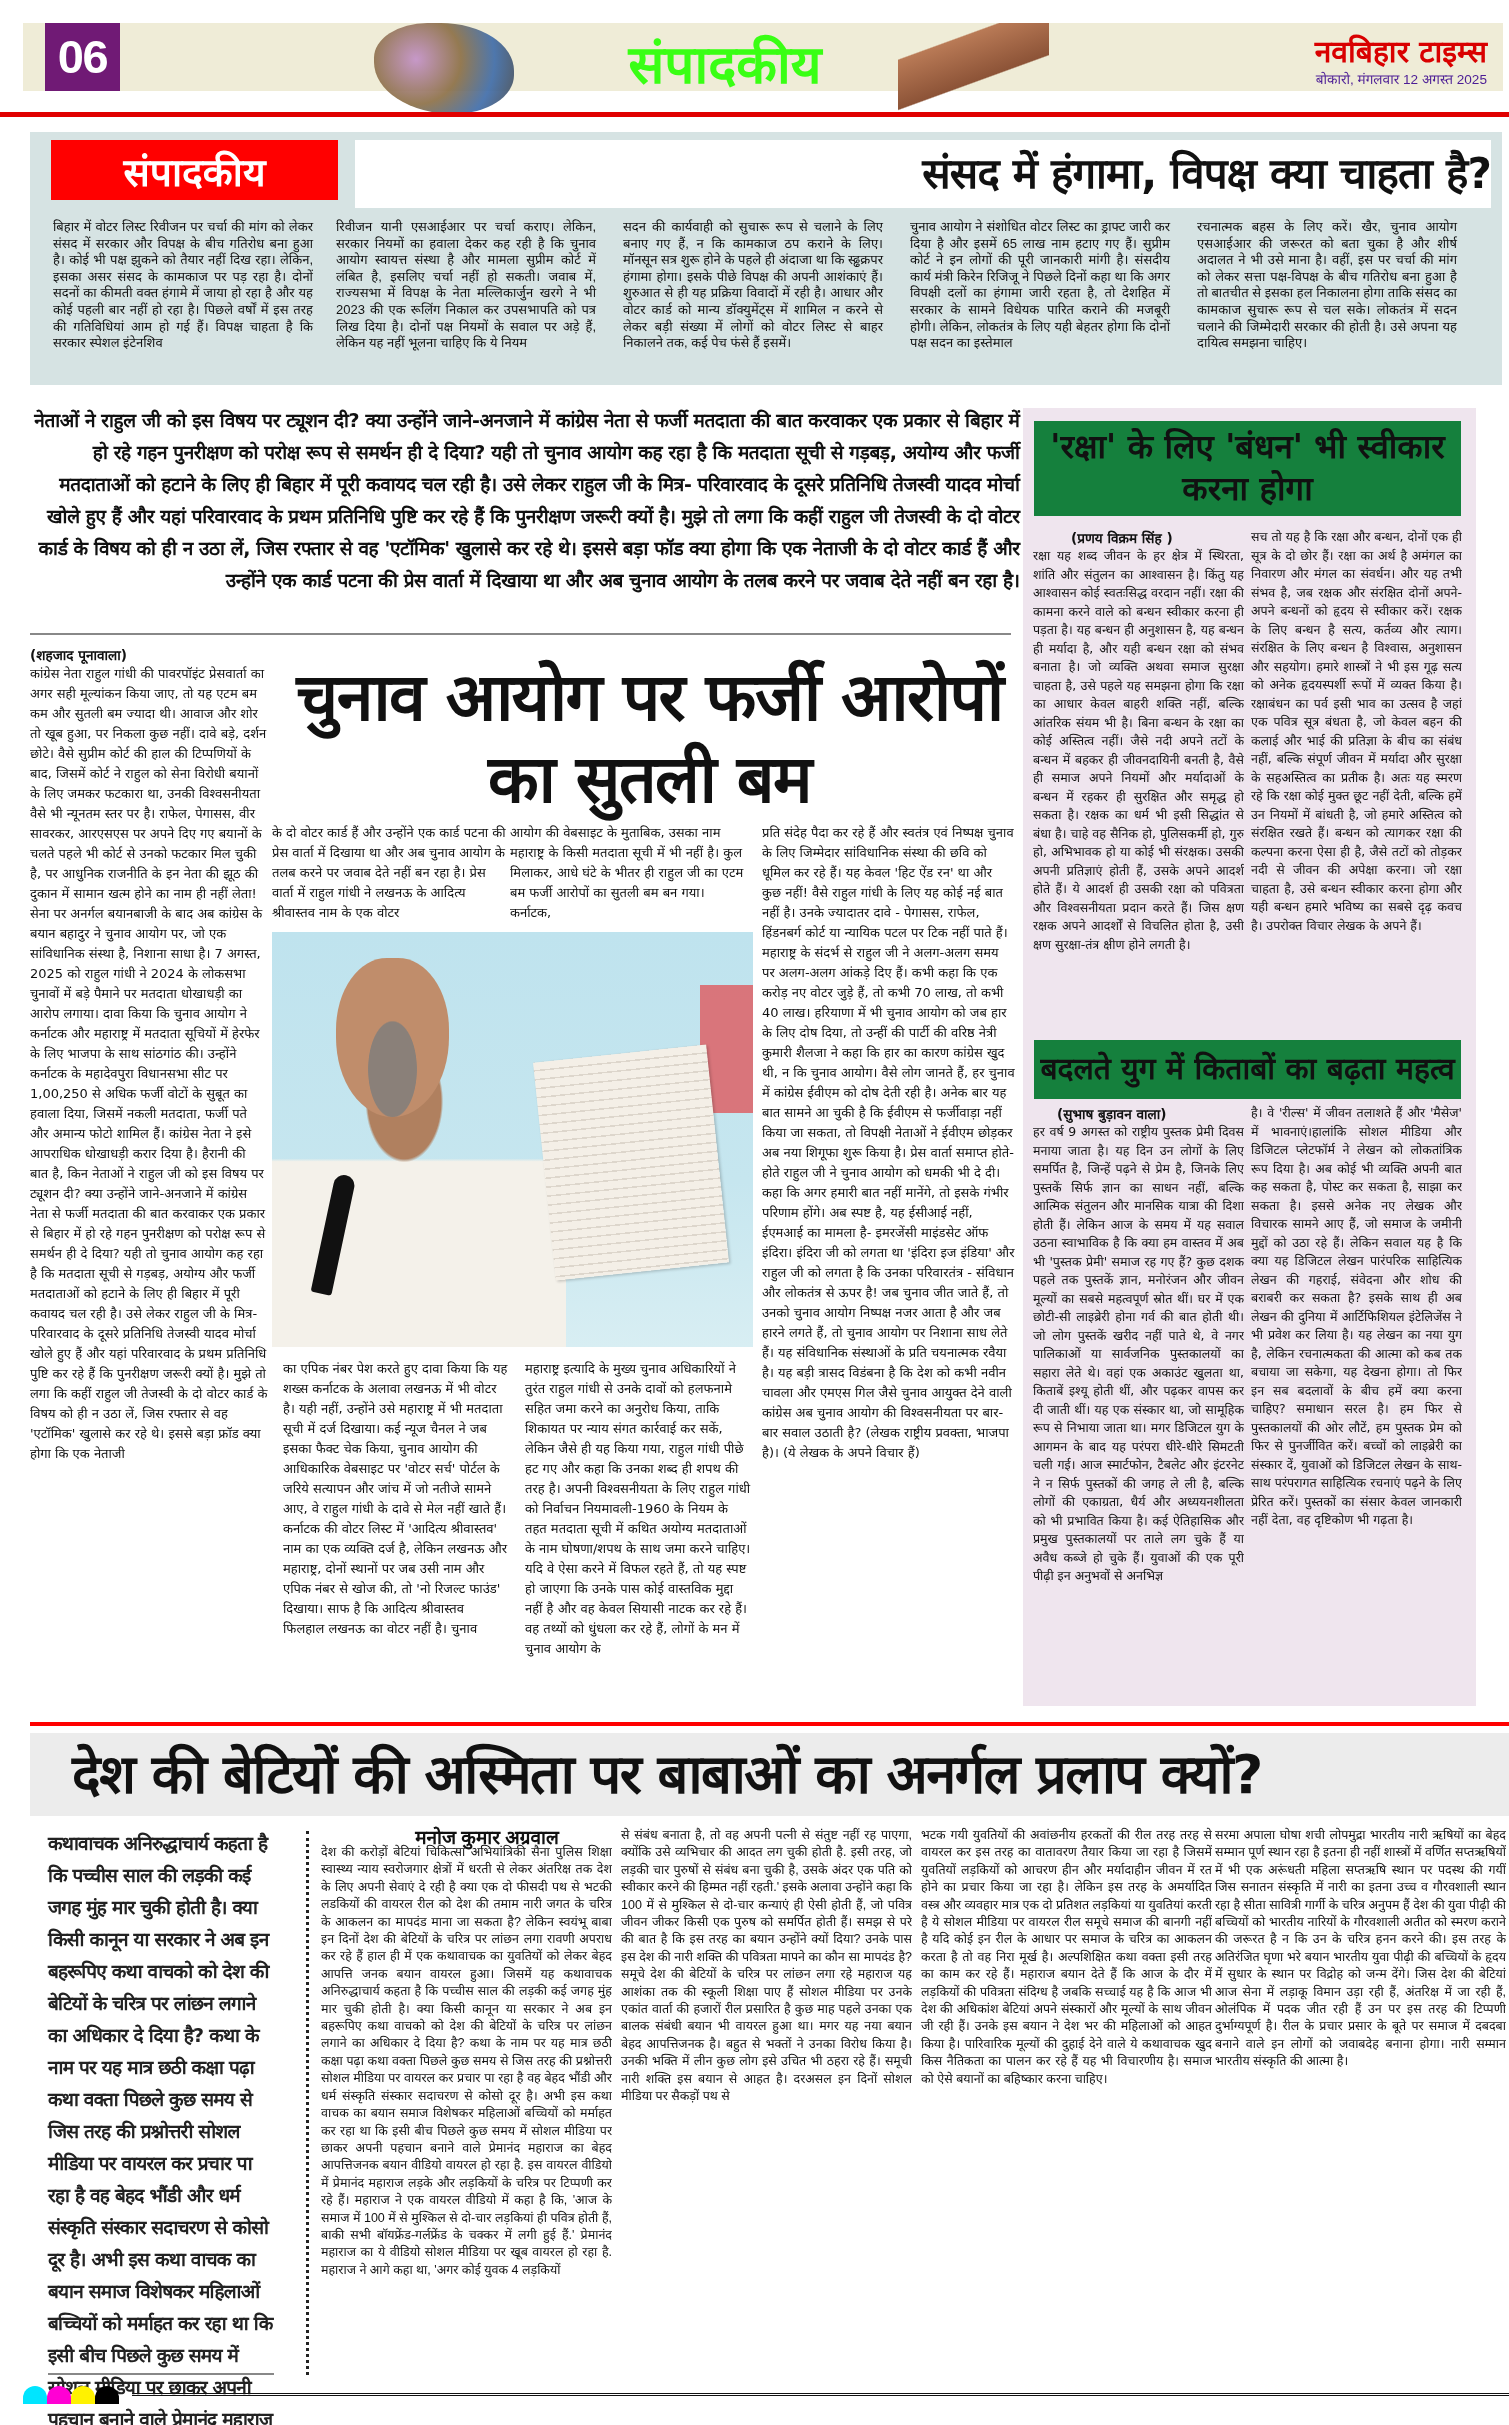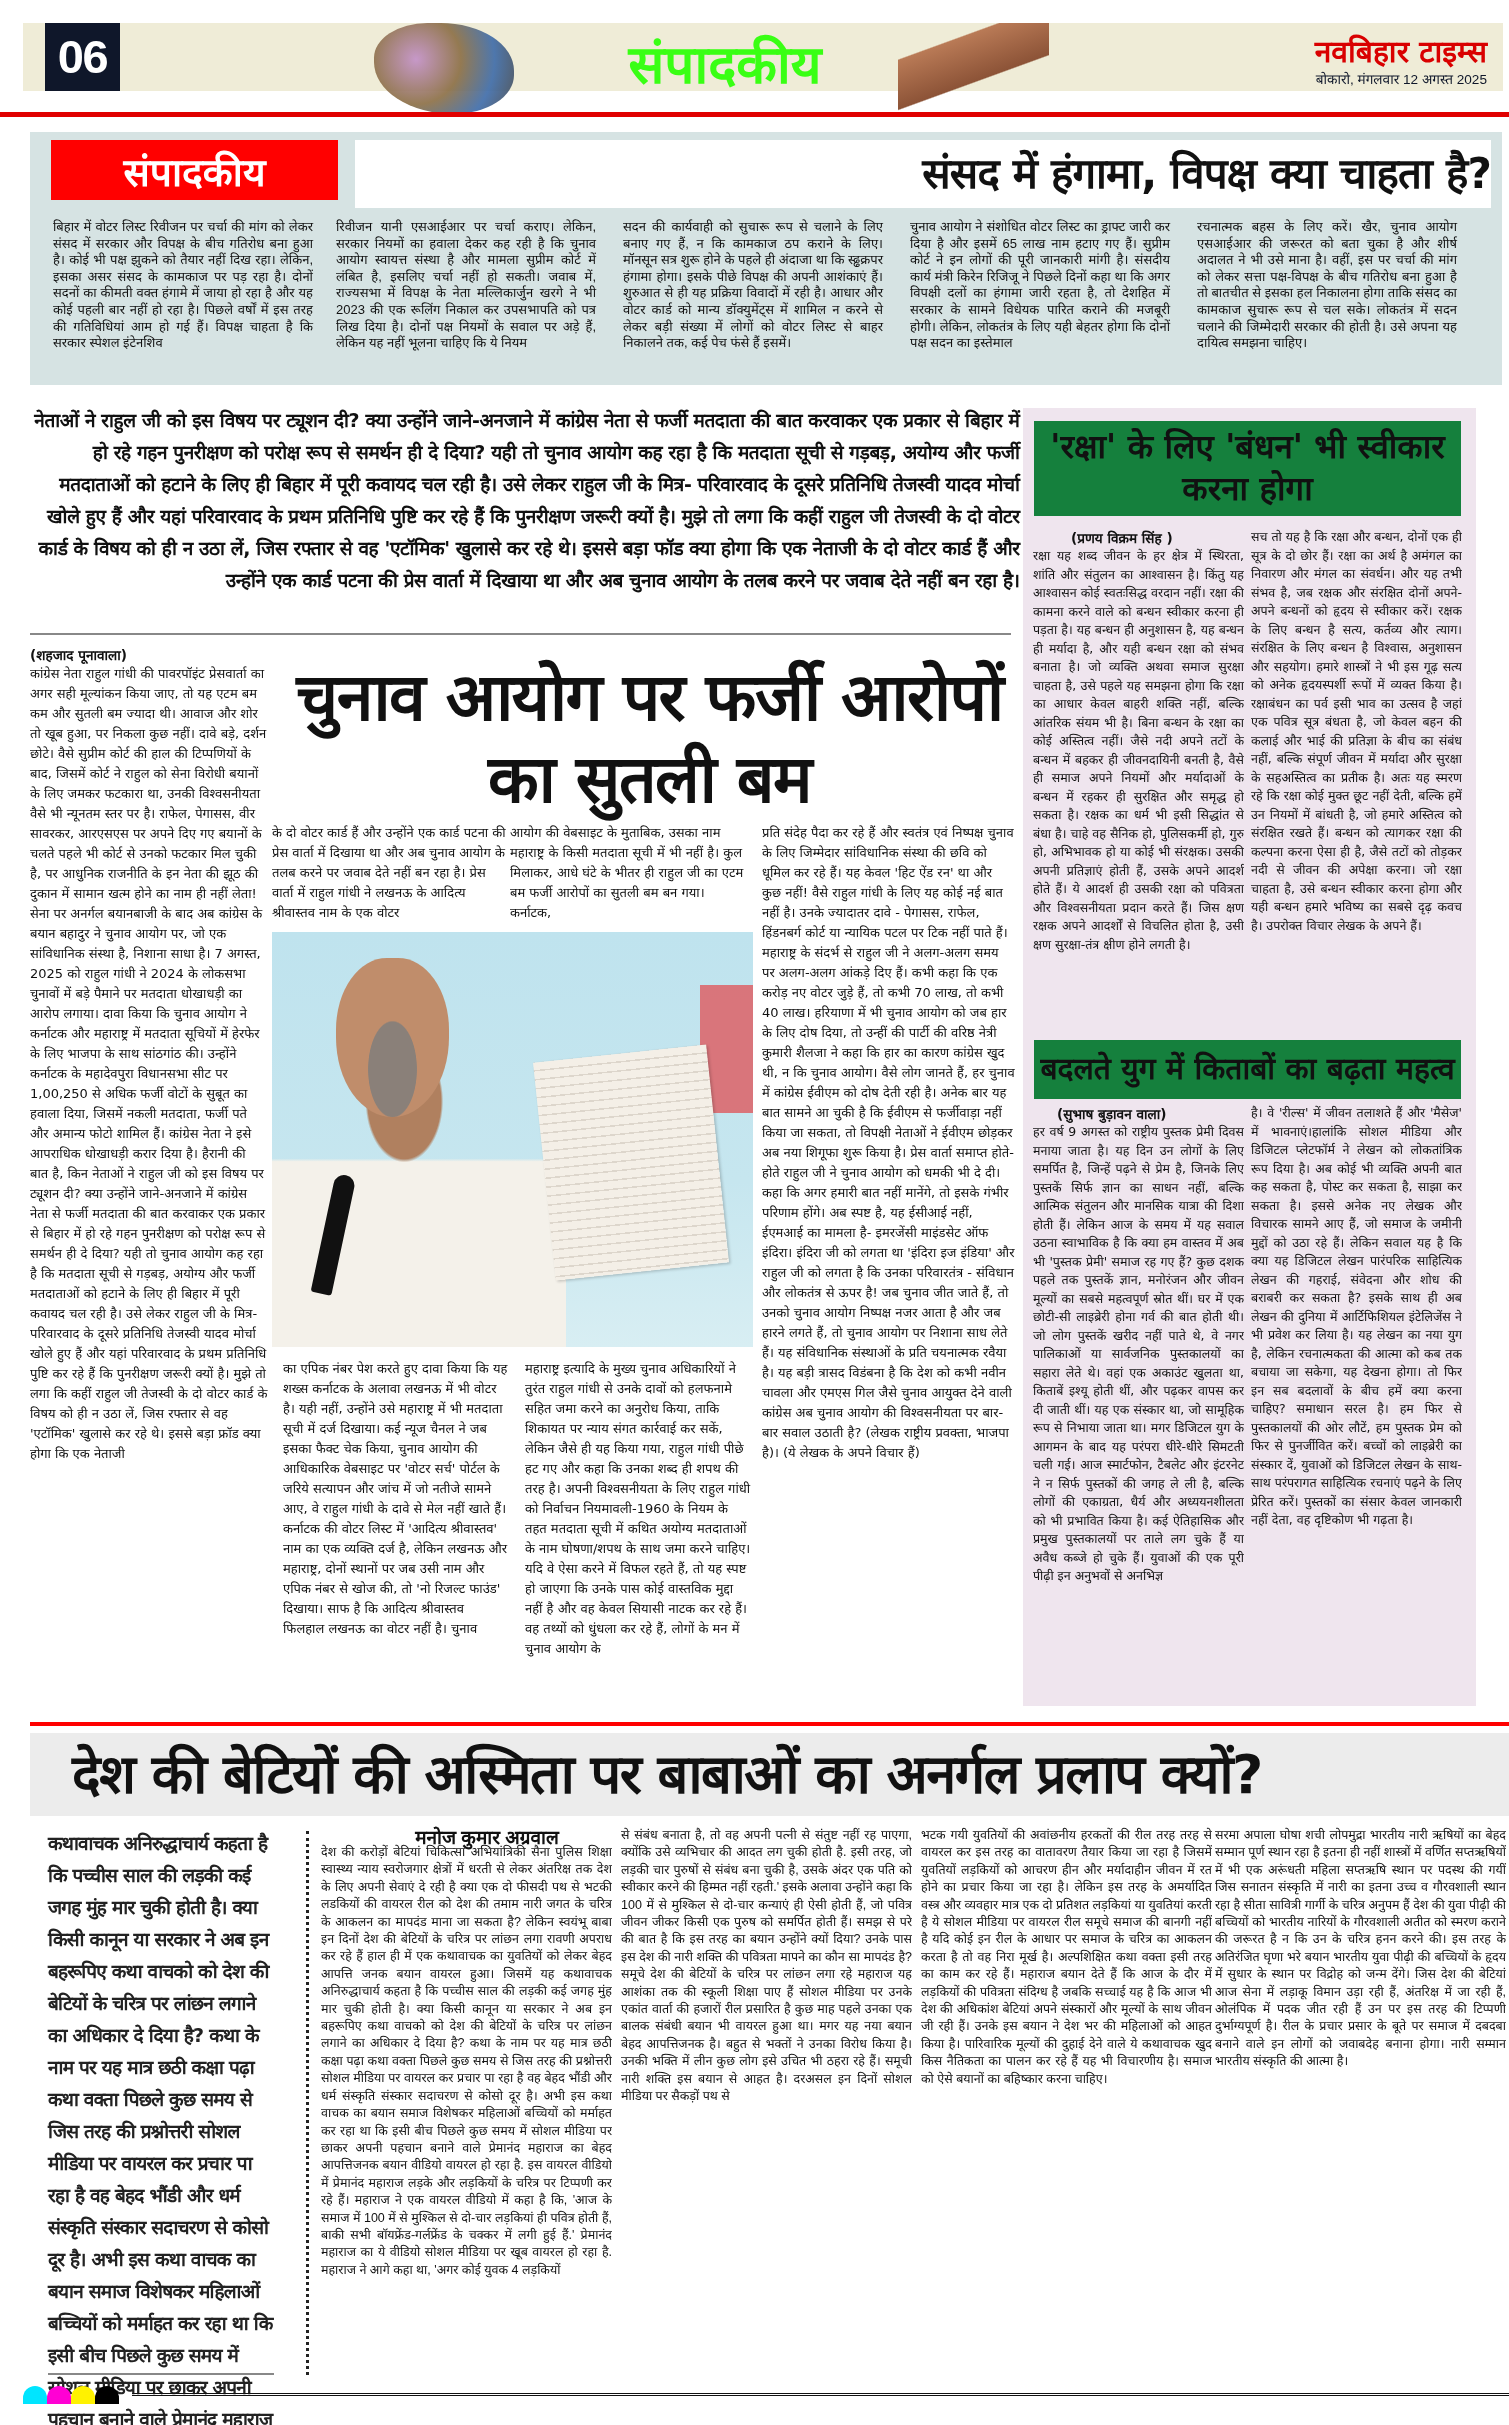--- a/index.html
+++ b/index.html
@@ -1,25 +1,25 @@
 <!DOCTYPE html>
 <html style="font-size:12px"><head>
 <meta charset="utf-8">
 <style>
   * { box-sizing: border-box; margin: 0; padding: 0; }
   body { width: 1510px; height: 2426px; background: #fff; font-family: "DejaVu Sans", sans-serif; color: #111; position: relative; overflow: hidden; }
   .abs { position: absolute; }
   
   .masthead { left: 22.6px; top: 22.6px; width: 1480px; height: 68px; background: #efecd7; }
-  .page-no { left: 45px; top: 22.6px; width: 75px; height: 68px; background: #0f172a; color: #fff; font: bold 47px "Liberation Sans", sans-serif; display:flex; align-items:center; justify-content:center; letter-spacing:-1.5px; }
+  .page-no { left: 45px; top: 22.6px; width: 75px; height: 68px; background: #701a75; color: #fff; font: bold 47px "Liberation Sans", sans-serif; display:flex; align-items:center; justify-content:center; letter-spacing:-1.5px; }
   .mast-map { left: 374px; top: 22.6px; width: 140px; height: 91px; border-radius: 40% 55% 45% 60%; background: radial-gradient(circle at 30% 40%, #c28fc7, #8a6d43 40%, #3c6aa8 70%, #444 100%); opacity: .9; }
   .mast-title { left: 604px; top: 26.4px; width: 242px; height: 60px; color: #39ff14; font: bold 53px "DejaVu Sans", sans-serif; text-align:center; }
   .mast-statue { left: 898px; top: 22.6px; width: 151px; height: 89px; background: linear-gradient(160deg, transparent 25%, #b97a56 26%, #8c5337 60%, transparent 61%); }
   .brand { left: 1268px; top: 30px; width: 219px; text-align:right; color:#d90000; font: bold 30px "DejaVu Sans", sans-serif; }
-  .dateline { left: 1238px; top: 69px; width: 249px; text-align:right; font: 13.6px "Liberation Sans", sans-serif; color:#0f172a; }
+  .dateline { left: 1238px; top: 69px; width: 249px; text-align:right; font: 13.6px "Liberation Sans", sans-serif; color:#4c1d95; }
   .redline { left: 0; top: 112px; width: 1510px; height: 4.5px; background: #e00000; }
 
   
   .edit-box { left: 30px; top: 132px; width: 1472px; height: 253px; background: #d6e3e3; }
   .edit-label { left: 51px; top: 140px; width: 287px; height: 60px; background: #ff0000; color:#fff; font: bold 39px "DejaVu Sans", sans-serif; display:flex; align-items:center; justify-content:center; }
   .edit-headline-box { left: 355px; top: 140px; width: 1136px; height: 68px; background:#fff; }
   .edit-headline { left: 355px; top: 143px; width: 1136px; text-align:right; font: bold 42px "DejaVu Sans", sans-serif; letter-spacing:-0.8px; }
   .edit-col { top: 219px; width: 260px; font: 13px/16.6px "Liberation Sans", sans-serif; text-align: justify; }
 
   

